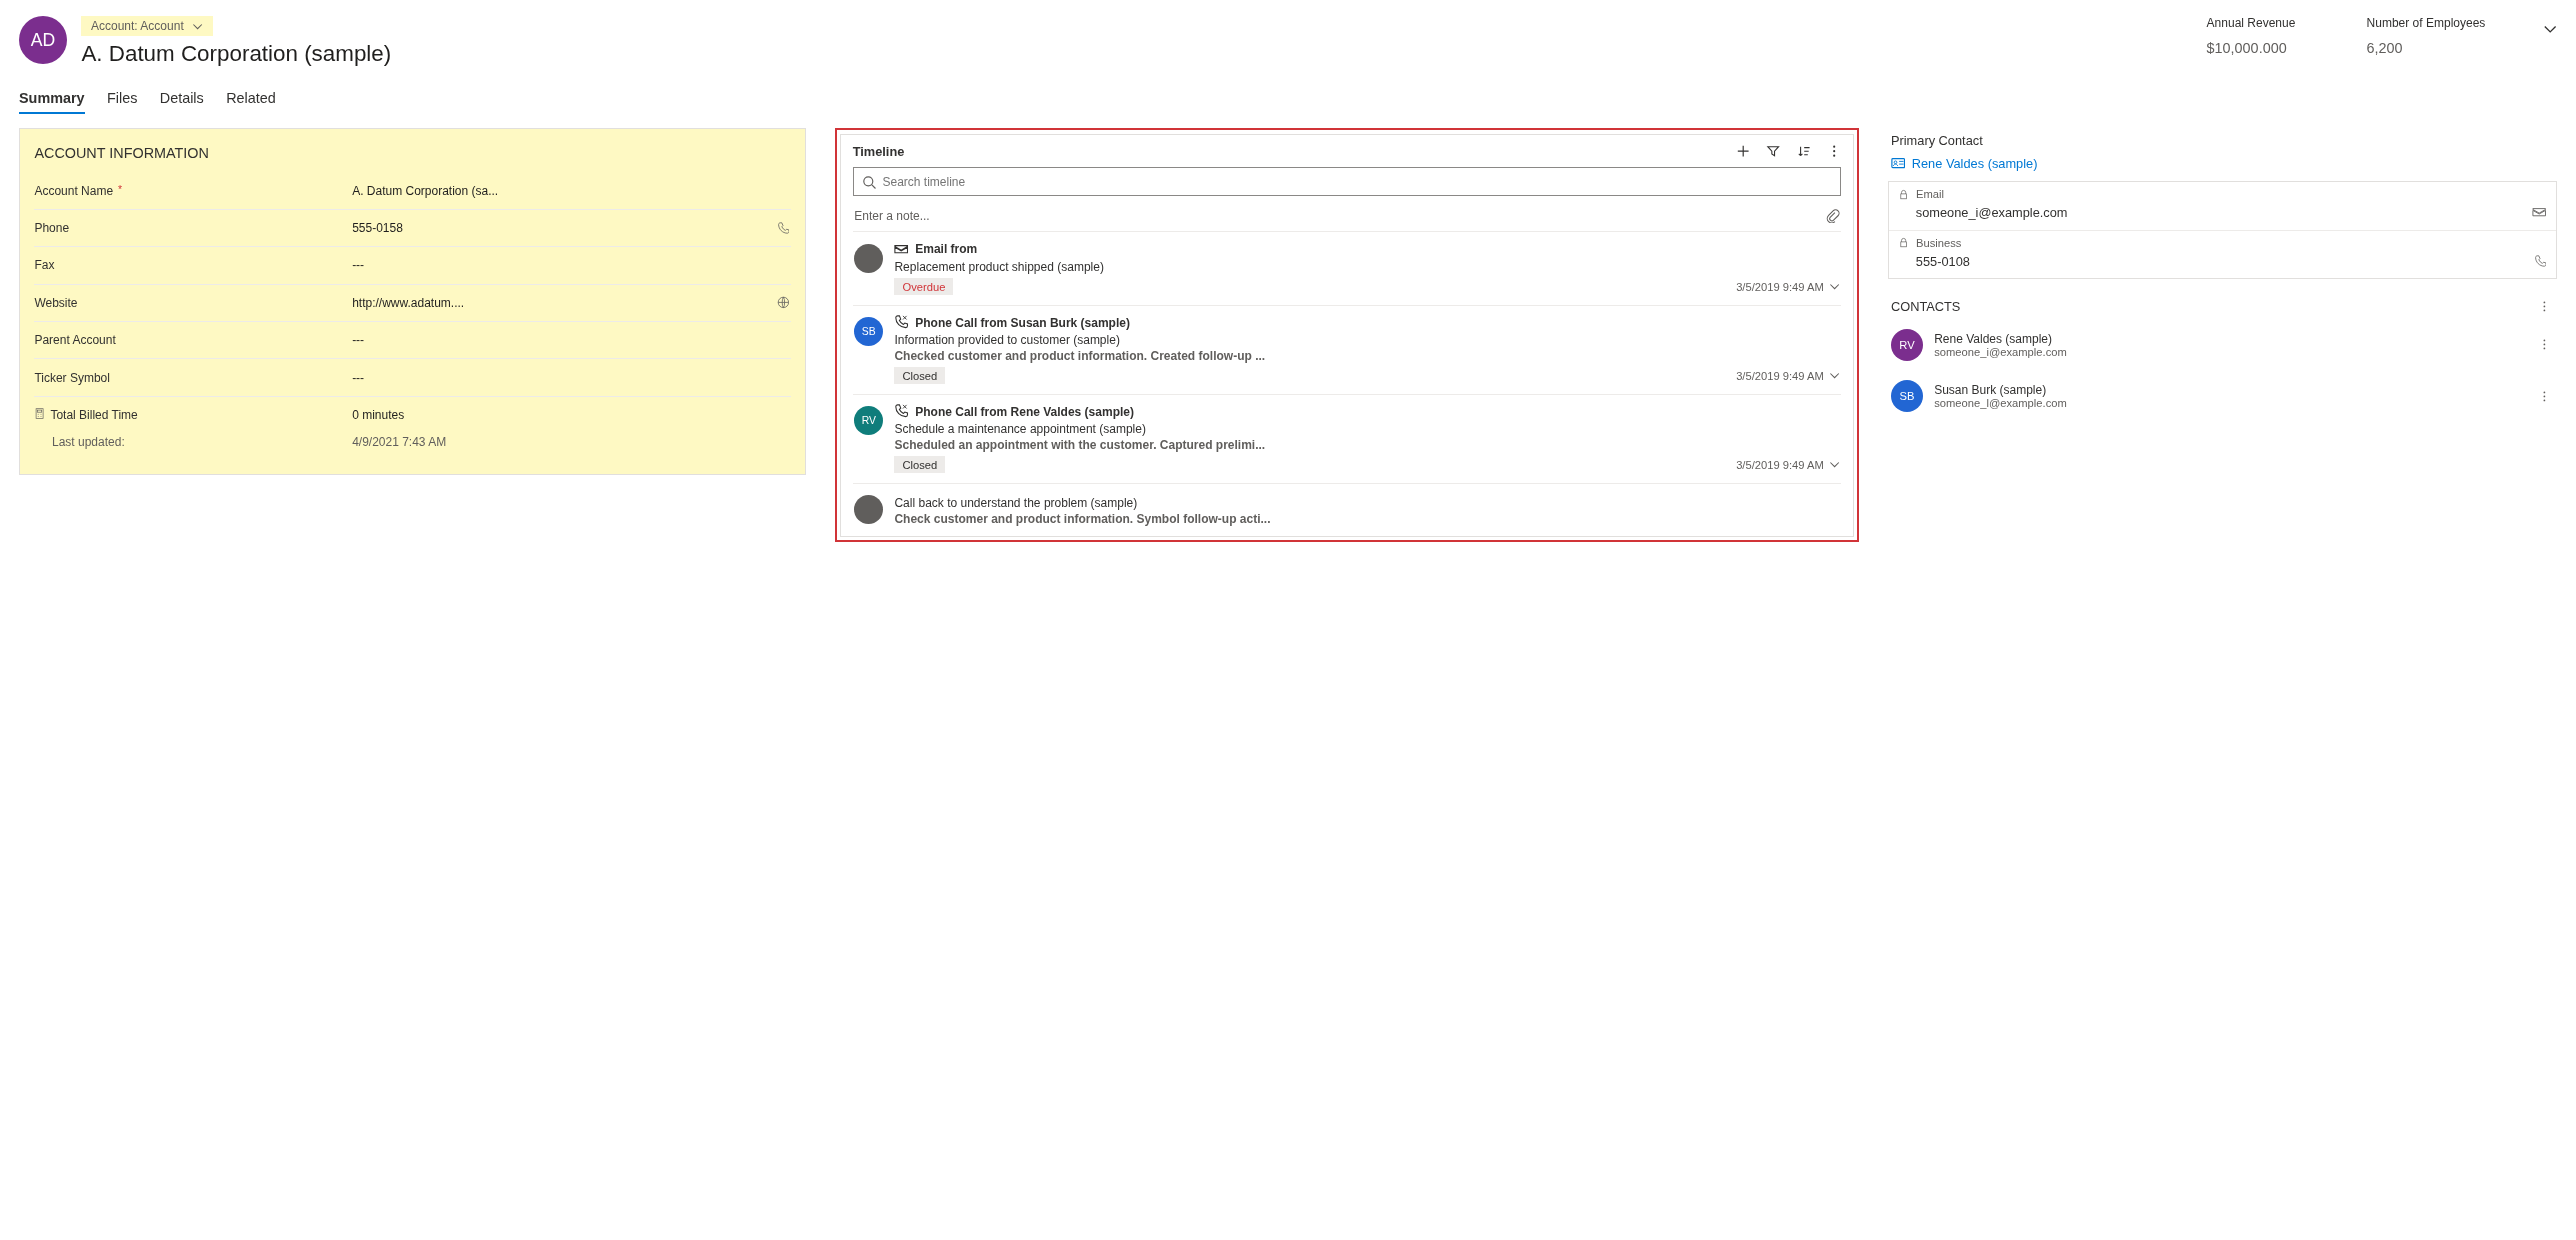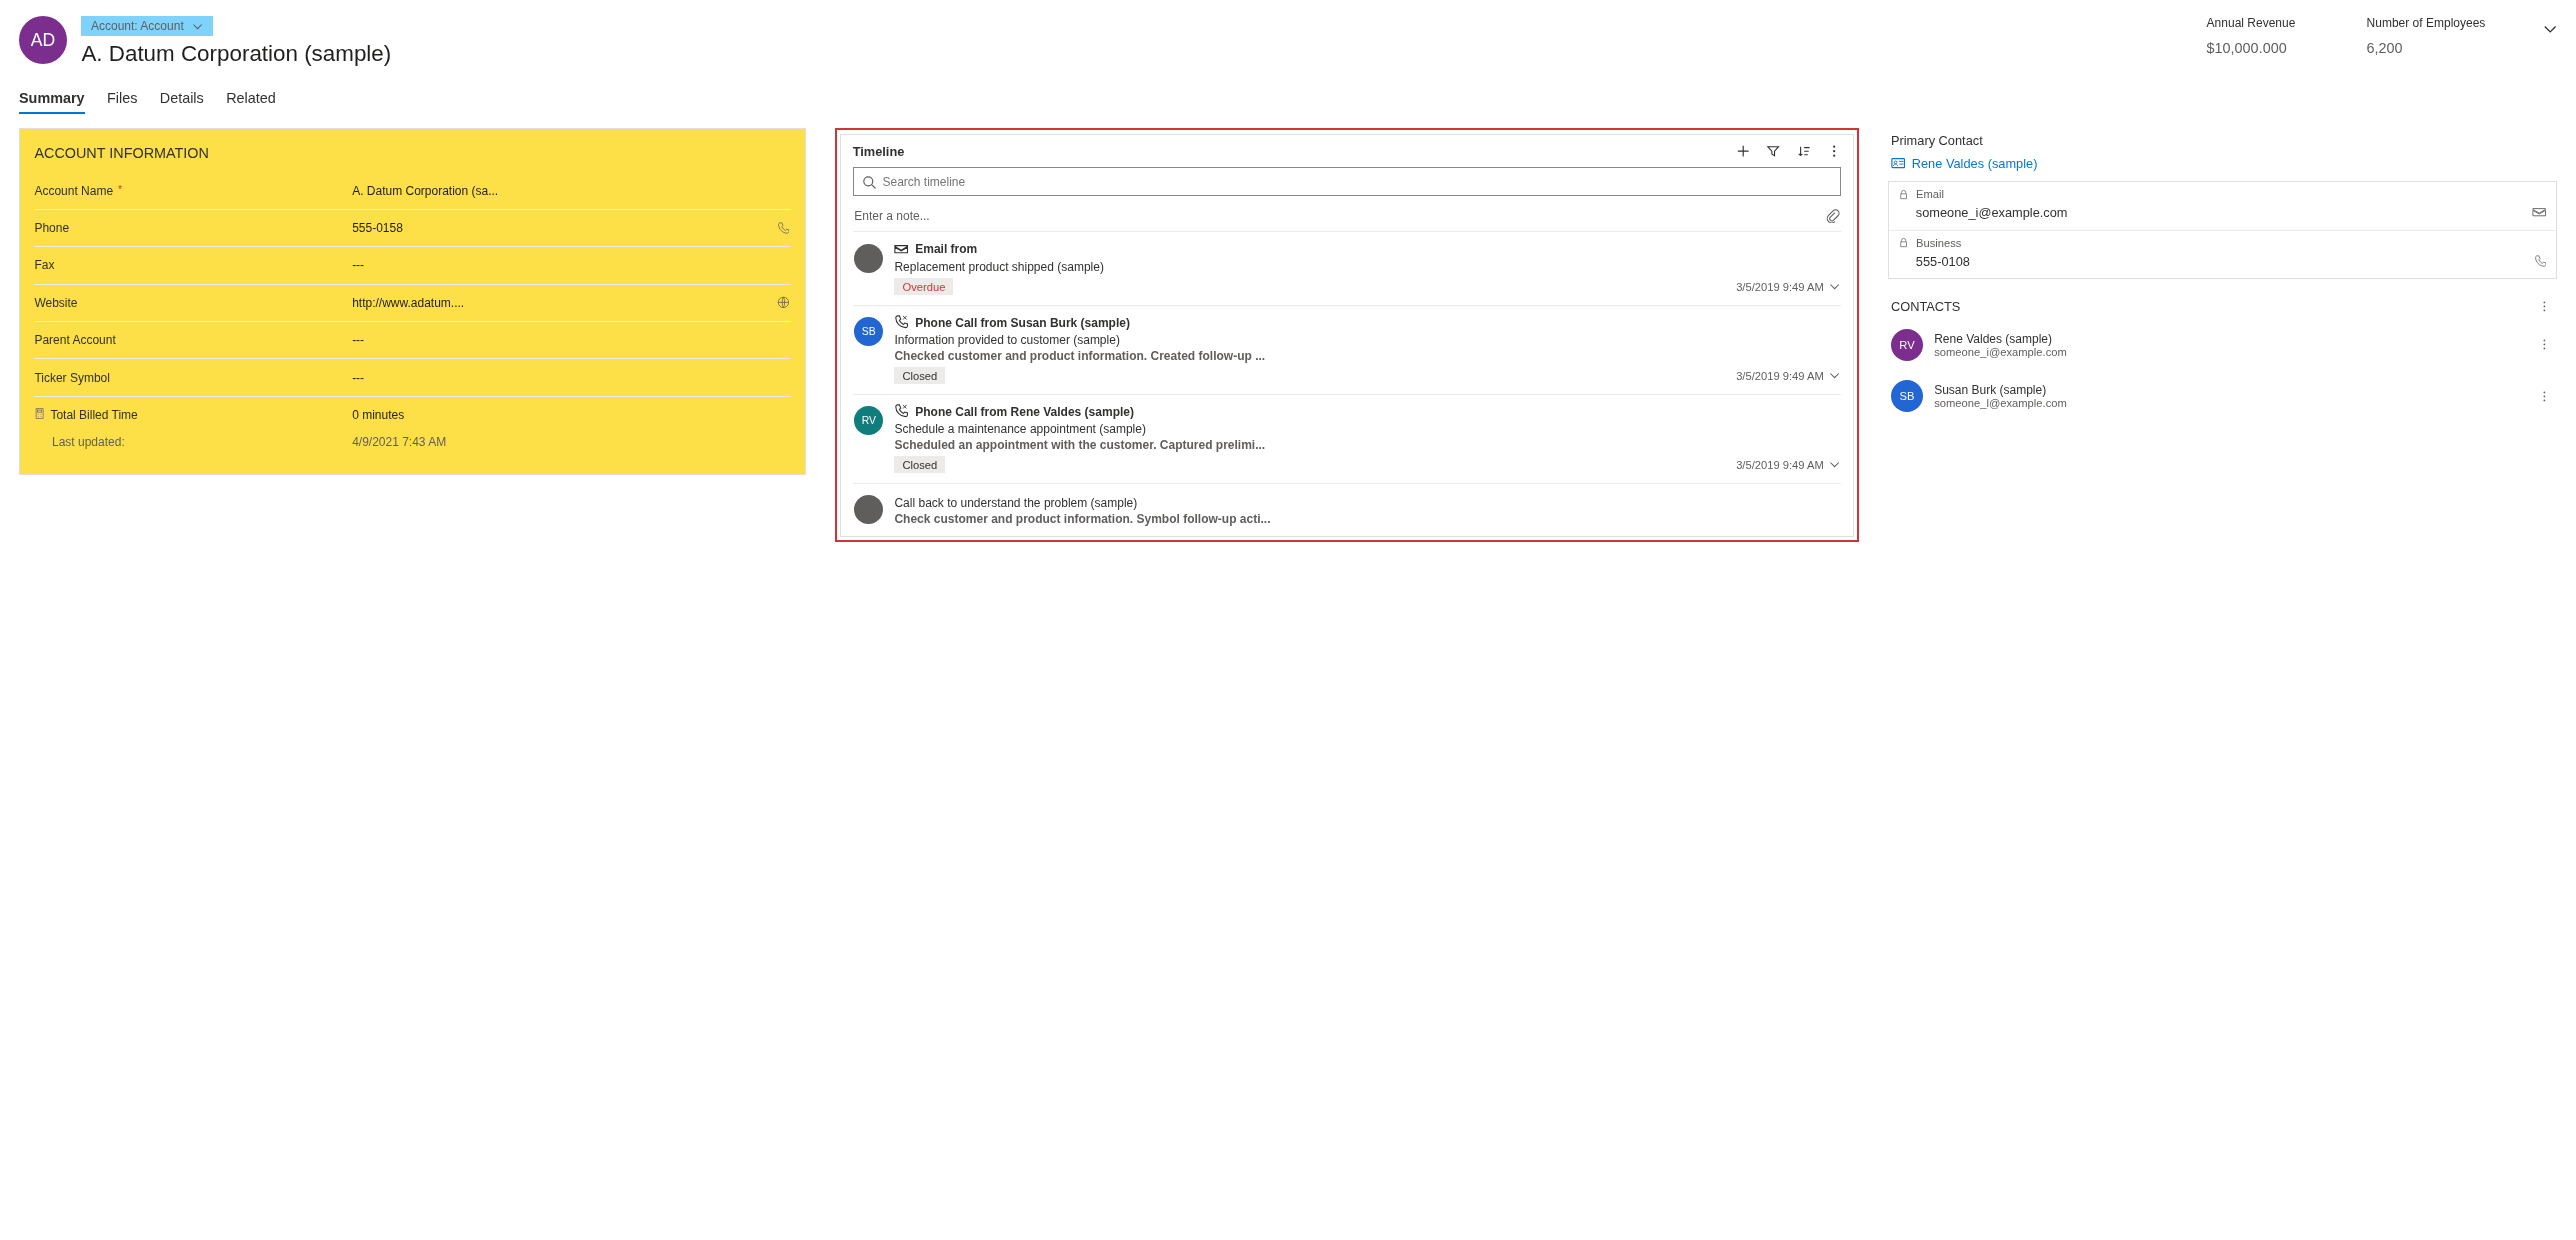--- a/index.html
+++ b/index.html
@@ -21,21 +21,21 @@
   background: #7b2e8e;
   color: #fff;
   display: flex; align-items: center; justify-content: center;
   font-size: 17.6px; font-weight: 400;
   margin-right: 14.4px;
   flex-shrink: 0;
 }
 .header-main { flex: 1; }
 .entity-chip {
   display: inline-flex; align-items: center;
-  background: #7dd3fc;
+  background: #fef9c3;
   padding: 3.2px 9.6px;
   font-size: 12px;
   color: #605e5c;
   margin-bottom: 4.8px;
   cursor: pointer;
 }
 .entity-chip svg { margin-left: 8px; }
 .record-title { font-size: 22.4px; font-weight: 400; color: #201f1e; }
 .header-metrics { display: flex; margin-right: 16px; align-items: flex-start; }
 .metric { min-width: 160px; }
@@ -58,21 +58,21 @@
 
 .content {
   display: grid;
   grid-template-columns: 1fr 1.3fr 0.85fr;
   gap: 29px;
   align-items: flex-start;
 }
 
 .card {
   border: 0.8px solid #e1dfdd;
-  background: #fde047;
+  background: #fef9c3;
 }
 
 
 .account-card { padding: 11.2px 14.4px 14.4px; }
 .section-title { font-size: 14.4px; font-weight: 400; color: #323130; padding: 4.8px 0 11.2px; }
 .field-row {
   display: flex; align-items: center;
   border-bottom: 0.8px solid #edebe9;
   padding: 11.2px 0;
 }

